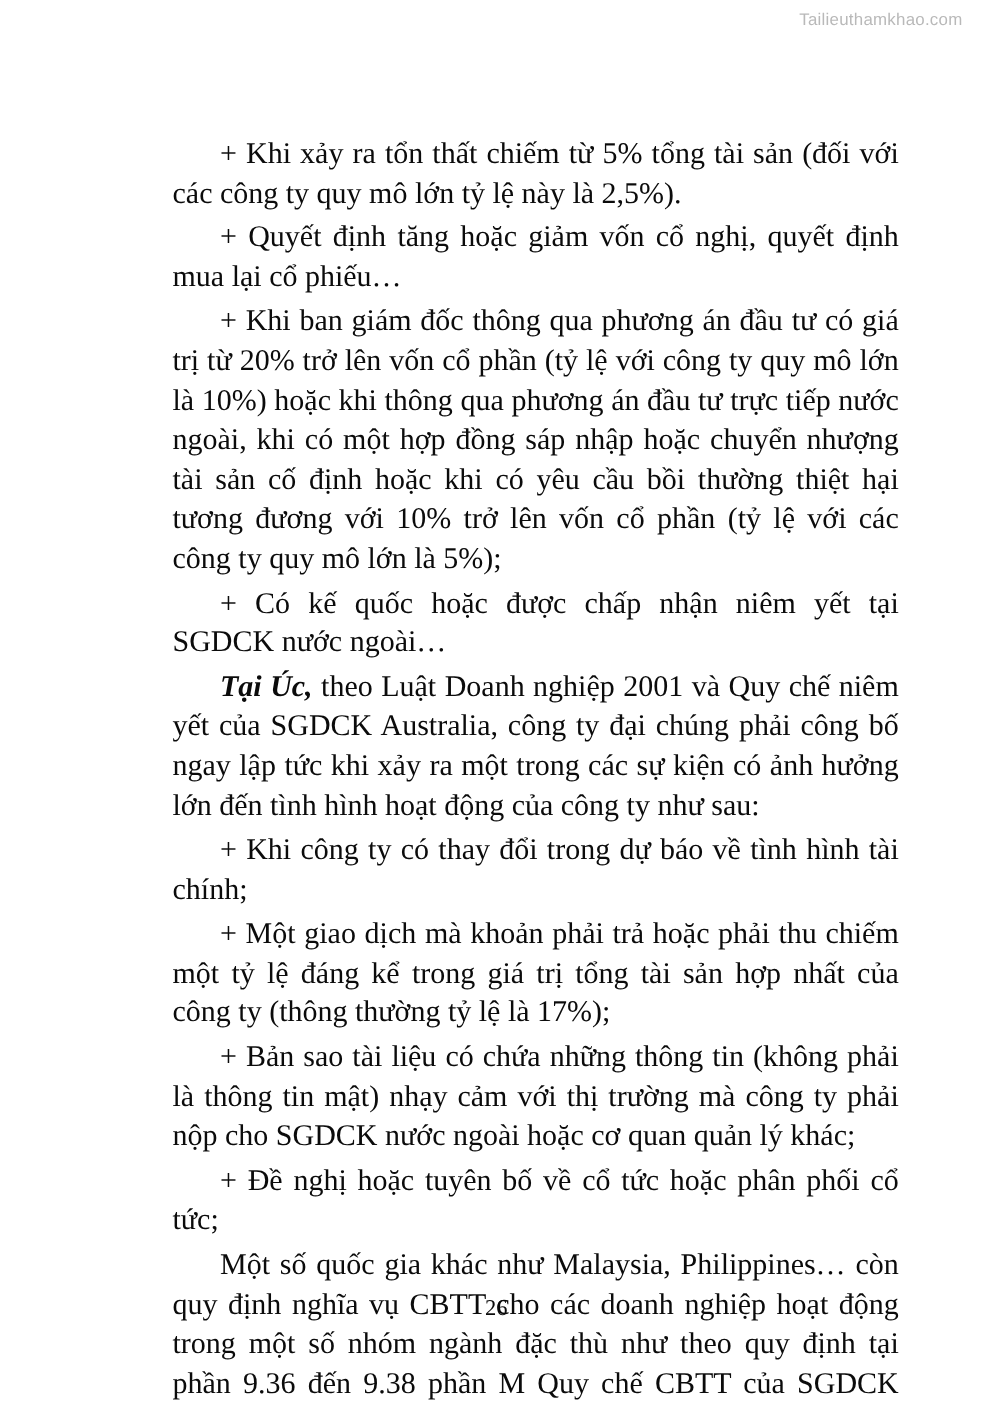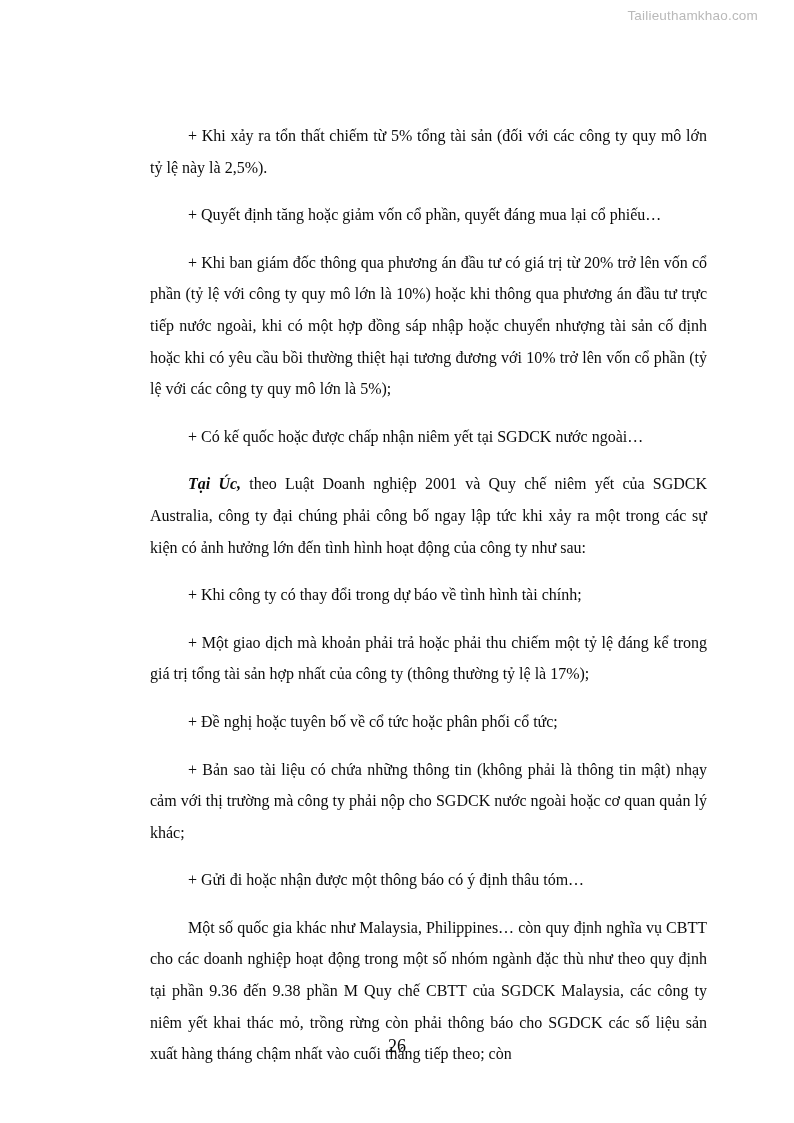--- a/index.html
+++ b/index.html
@@ -17,37 +17,37 @@
   }
   .page {
     position: relative;
     width: 794px;
     height: 1123px;
     background: #ffffff;
   }
   .watermark {
     position: absolute;
     top: 8px;
-    right: 36px;
+    right: 24px;
     font-family: "Liberation Sans", "DejaVu Sans", sans-serif;
     font-size: 13.5px;
     color: #b9b9b9;
     letter-spacing: 0.2px;
     white-space: nowrap;
     user-select: none;
   }
   .body-area {
     position: absolute;
     left: 134px;
     top: 104px;
     width: 589px;
   }
   p.para {
-    margin: 16px;
-    font-size: 16px;
+    margin: 4px;
+    font-size: 24px;
     line-height: 31.6px;
     text-align: justify;
     text-justify: inter-word;
     color: #0b0b0b;
     text-indent: 38px;
     -webkit-hyphens: none;
     hyphens: none;
   }
   p.para.last-line-left {
     text-align-last: left;
@@ -73,39 +73,38 @@
 <body>
 
 <div class="page">
 
   <div class="watermark">Tailieuthamkhao.com</div>
 
   <div class="body-area">
 
     <p class="para last-line-left">+ Khi xảy ra tổn thất chiếm từ 5% tổng tài sản (đối với các công ty quy mô lớn tỷ lệ này là 2,5%).</p>
 
-    <p class="para last-line-left">+ Quyết định tăng hoặc giảm vốn cổ phần, quyết đáng mua lại cổ phiếu…</p>
+    <p class="para last-line-left">+ Quyết định tăng hoặc giảm vốn cổ nghị, quyết định mua lại cổ phiếu…</p>
 
 
     <p class="para last-line-left">+ Khi ban giám đốc thông qua phương án đầu tư có giá trị từ 20% trở lên vốn cổ phần (tỷ lệ với công ty quy mô lớn là 10%) hoặc khi thông qua phương án đầu tư trực tiếp nước ngoài, khi có một hợp đồng sáp nhập hoặc chuyển nhượng tài sản cố định hoặc khi có yêu cầu bồi thường thiệt hại tương đương với 10% trở lên vốn cổ phần (tỷ lệ với các công ty quy mô lớn là 5%);</p>
 
 
     <p class="para last-line-left">+ Có kế quốc hoặc được chấp nhận niêm yết tại SGDCK nước ngoài…</p>
 
     <p class="para last-line-left"><span class="b-i">Tại Úc,</span><span> theo Luật Doanh nghiệp 2001 và Quy chế niêm yết của SGDCK Australia, công ty đại chúng phải </span><span class="i">công bố ngay lập tức</span><span> khi xảy ra một trong các sự kiện có ảnh hưởng lớn đến tình hình hoạt động của công ty như sau:</span></p>
 
     <p class="para last-line-left">+ Khi công ty có thay đổi trong dự báo về tình hình tài chính;</p>
 
     <p class="para last-line-left">+ Một giao dịch mà khoản phải trả hoặc phải thu chiếm một tỷ lệ đáng kể trong giá trị tổng tài sản hợp nhất của công ty (thông thường tỷ lệ là 17%);</p>
 
+    <p class="para last-line-left">+ Bản sao tài liệu có chứa những thông tin (không phải là thông tin mật) nhạy cảm với thị trường mà công ty phải nộp cho SGDCK nước ngoài hoặc cơ quan quản lý khác;</p>
+
     <p class="para last-line-left">+ Đề nghị hoặc tuyên bố về cổ tức hoặc phân phối cổ tức;</p>
 
-    <p class="para last-line-left">+ Bản sao tài liệu có chứa những thông tin (không phải là thông tin mật) nhạy cảm với thị trường mà công ty phải nộp cho SGDCK nước ngoài hoặc cơ quan quản lý khác;</p>
-
-    <p class="para last-line-left">+ Gửi đi hoặc nhận được một thông báo có ý định thâu tóm…</p>
 
     <p class="para">Một số quốc gia khác như Malaysia, Philippines… còn quy định nghĩa vụ CBTT cho các doanh nghiệp hoạt động trong một số nhóm ngành đặc thù như theo quy định tại phần 9.36 đến 9.38 phần M Quy chế CBTT của SGDCK Malaysia, các công ty niêm yết khai thác mỏ, trồng rừng còn phải thông báo cho SGDCK các số liệu sản xuất hàng tháng chậm nhất vào cuối tháng tiếp theo; còn</p>
 
   </div>
 
   <div class="page-number">26</div>
 
 </div>
 
 </body></html>

